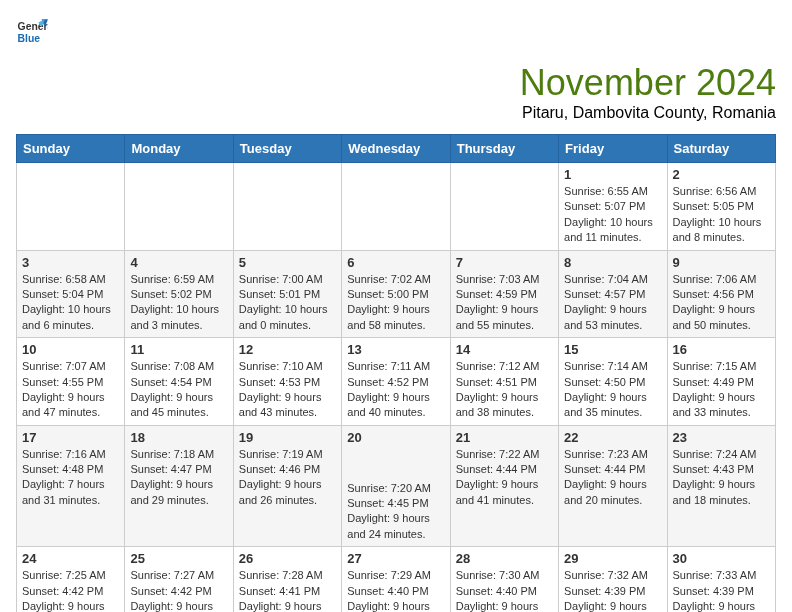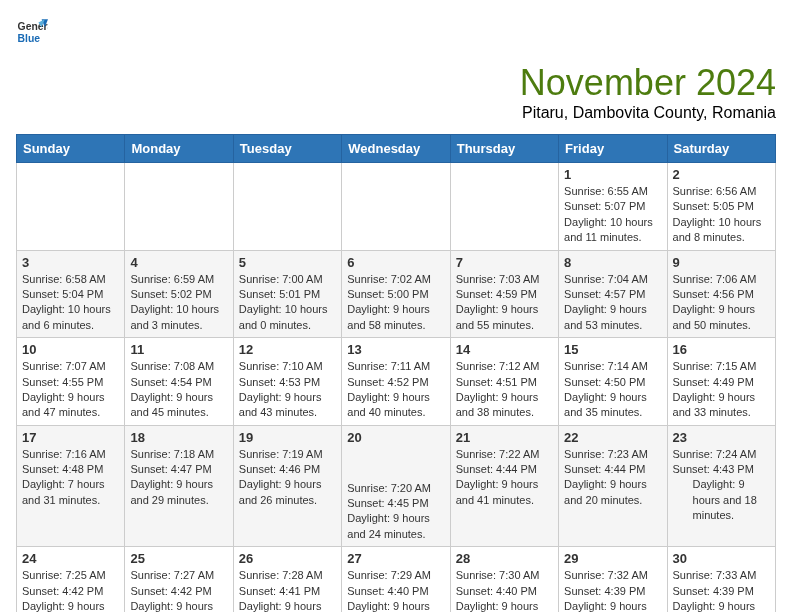--- a/index.html
+++ b/index.html
@@ -249,21 +249,21 @@
         <td>
           <span class="day-num">22</span>
           <span style="display: block; line-height: 1.4;">Sunrise: 7:23 AM</span>
           <span style="display: block; line-height: 1.4;">Sunset: 4:44 PM</span>
           <span style="display: block; line-height: 1.4;">Daylight: 9 hours and 20 minutes.</span>
         </td>
         <td>
           <span class="day-num">23</span>
           <span style="display: block; line-height: 1.4;">Sunrise: 7:24 AM</span>
           <span style="display: block; line-height: 1.4;">Sunset: 4:43 PM</span>
-          <span style="display: block; line-height: 1.4; margin-left: 20px;">Daylight: 9 hours and 18 minutes.</span>
+          <span style="display: block; line-height: 1.4;">Daylight: 9 hours and 18 minutes.</span>
         </td>
       </tr>
       <tr>
         <td>
           <span class="day-num">24</span>
           <span style="display: block; line-height: 1.4;">Sunrise: 7:25 AM</span>
           <span style="display: block; line-height: 1.4;">Sunset: 4:42 PM</span>
           <span style="display: block; line-height: 1.4;">Daylight: 9 hours and 16 minutes.</span>
         </td>
         <td>

